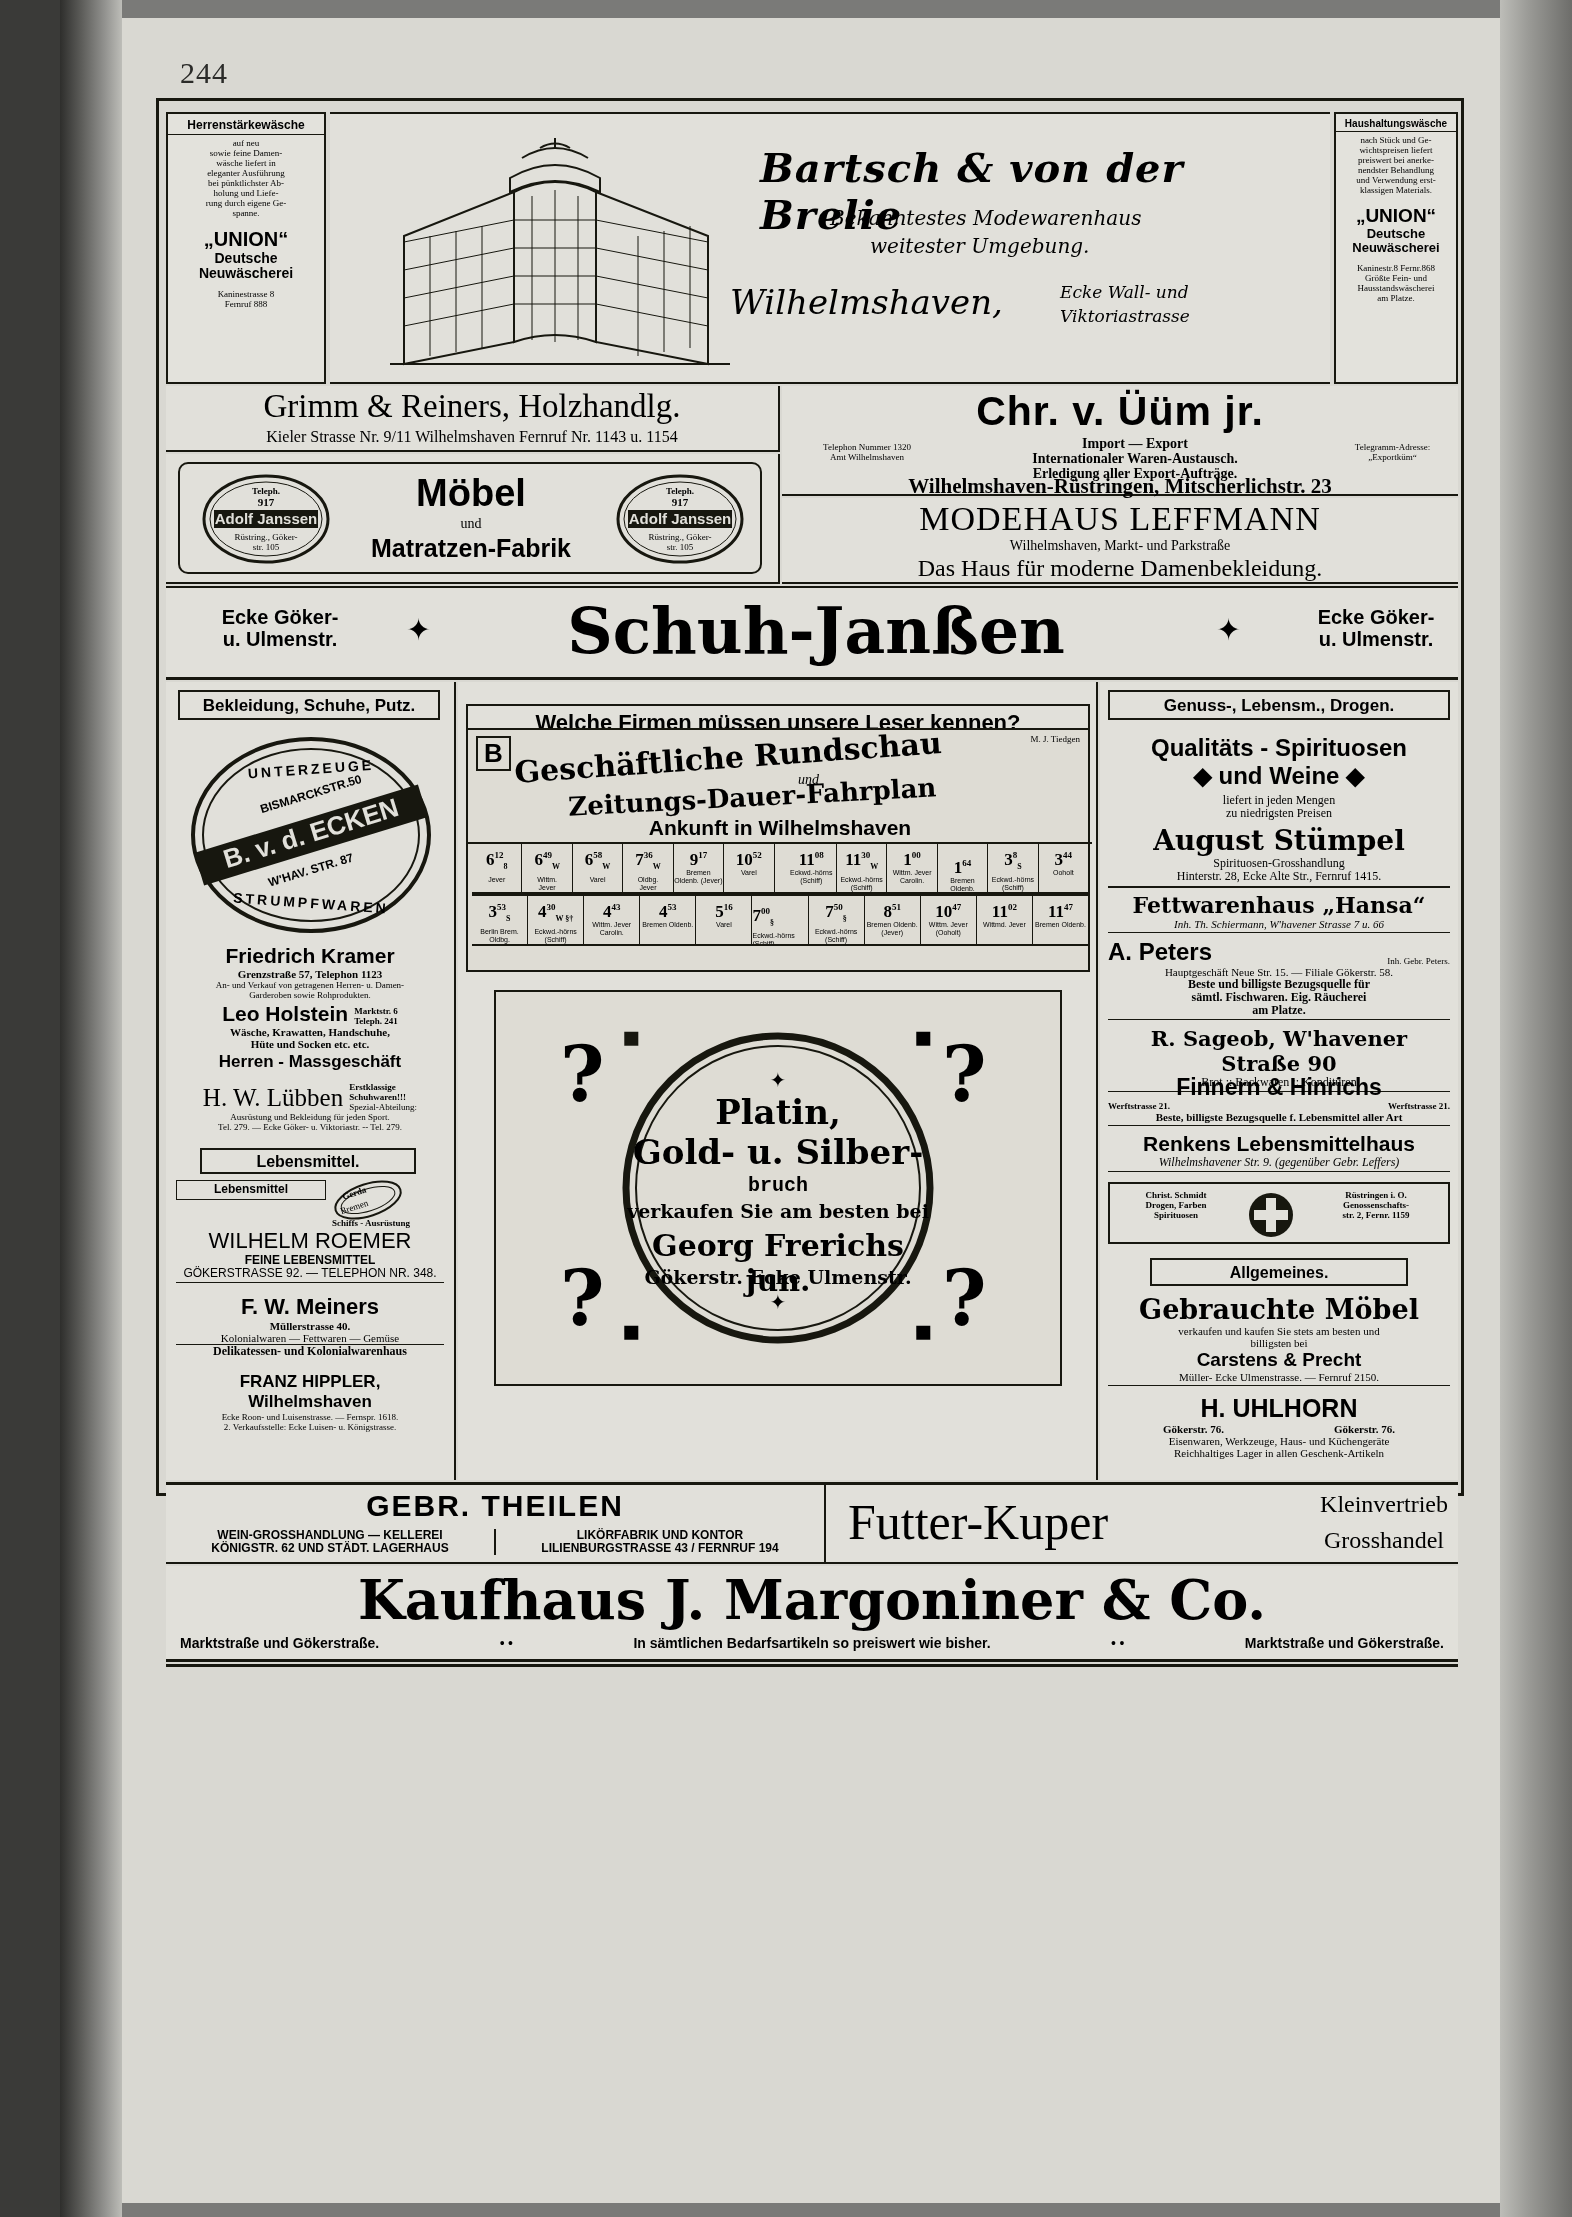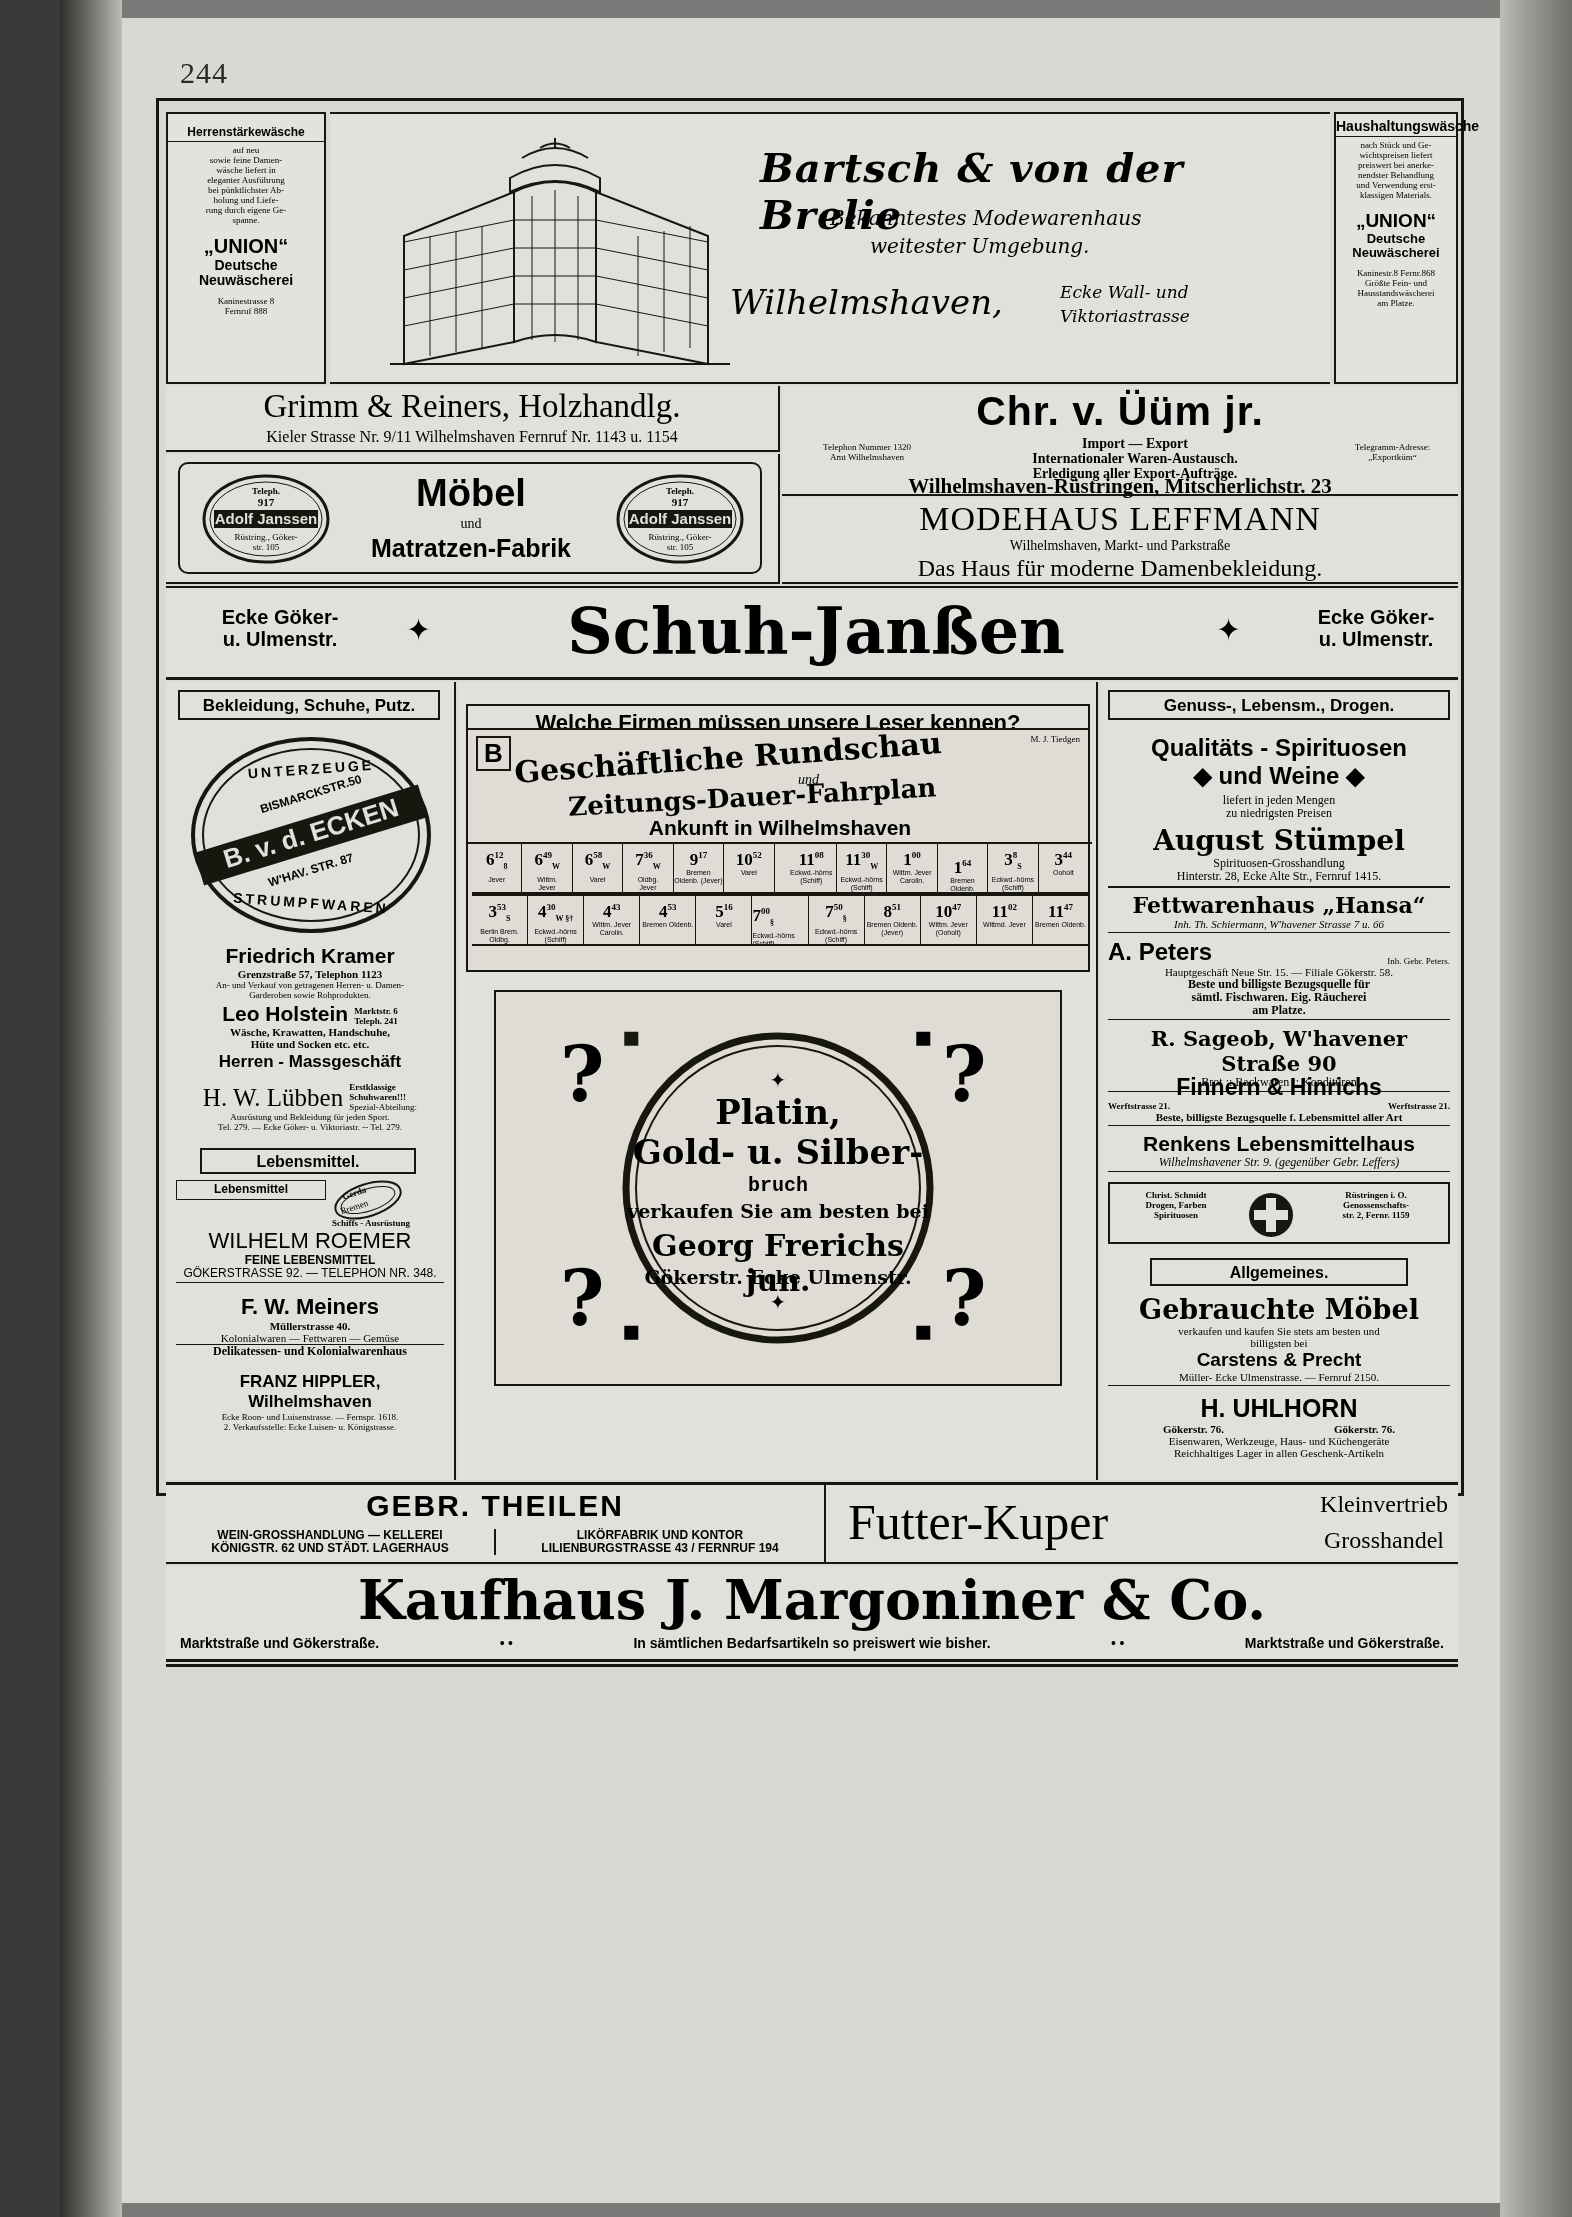--- a/index.html
+++ b/index.html
@@ -40,21 +40,21 @@
   <div class="gutter-left"></div>
   <div class="gutter-left2"></div>
   <div class="gutter-right"></div>
 
   <div class="page">
     <div class="folio">244</div>
 
     <div class="outer"></div>
 
     <div class="blk bd" style="left:44px;top:94px;width:160px;height:272px;background:#e3e2dc;">
-      <div class="ctr bold sans" style="margin-top:11px;font-size:12px;border-bottom:1px solid #17170f;padding-bottom:2px;">Herrenstärkewäsche</div>
+      <div class="ctr bold sans" style="margin-top:4px;font-size:12px;border-bottom:1px solid #17170f;padding-bottom:2px;">Herrenstärkewäsche</div>
       <div class="ctr tiny" style="margin-top:3px;">auf neu</div>
       <div class="ctr tiny">sowie feine Damen-</div>
       <div class="ctr tiny">wäsche liefert in</div>
       <div class="ctr tiny">eleganter Ausführung</div>
       <div class="ctr tiny">bei pünktlichster Ab-</div>
       <div class="ctr tiny">holung und Liefe-</div>
       <div class="ctr tiny">rung durch eigene Ge-</div>
       <div class="ctr tiny">spanne.</div>
       <div class="ctr bold sans" style="margin-top:10px;font-size:20px;">„UNION“</div>
       <div class="ctr bold sans t14">Deutsche</div>
@@ -101,21 +101,21 @@
       </svg>
       <div class="scriptish bold" style="position:absolute;left:430px;top:30px;font-size:40px;letter-spacing:1px;">Bartsch &amp; von der Brelie</div>
       <div class="scriptish" style="position:absolute;left:500px;top:92px;font-size:20px;">Bekanntestes Modewarenhaus</div>
       <div class="scriptish" style="position:absolute;left:540px;top:120px;font-size:20px;">weitester Umgebung.</div>
       <div class="scriptish" style="position:absolute;left:400px;top:168px;font-size:34px;">Wilhelmshaven,</div>
       <div class="scriptish" style="position:absolute;left:730px;top:168px;font-size:17px;">Ecke Wall- und</div>
       <div class="scriptish" style="position:absolute;left:730px;top:192px;font-size:17px;">Viktoriastrasse</div>
     </div>
 
     <div class="blk bd" style="left:1212px;top:94px;width:124px;height:272px;background:#e3e2dc;">
-      <div class="ctr bold sans" style="margin-top:4px;font-size:14px;border-bottom:1px solid #17170f;padding-bottom:2px;">Haushaltungswäsche</div>
+      <div class="ctr bold sans" style="margin-top:4px;font-size:10px;border-bottom:1px solid #17170f;padding-bottom:2px;">Haushaltungswäsche</div>
       <div class="ctr tiny" style="margin-top:3px;">nach Stück und Ge-</div>
       <div class="ctr tiny">wichtspreisen liefert</div>
       <div class="ctr tiny">preiswert bei anerke-</div>
       <div class="ctr tiny">nendster Behandlung</div>
       <div class="ctr tiny">und Verwendung erst-</div>
       <div class="ctr tiny">klassigen Materials.</div>
       <div class="ctr bold sans" style="margin-top:10px;font-size:19px;">„UNION“</div>
       <div class="ctr bold sans t13">Deutsche</div>
       <div class="ctr bold sans t13">Neuwäscherei</div>
       <div class="ctr tiny" style="margin-top:8px;">Kaninestr.8 Fernr.868</div>

